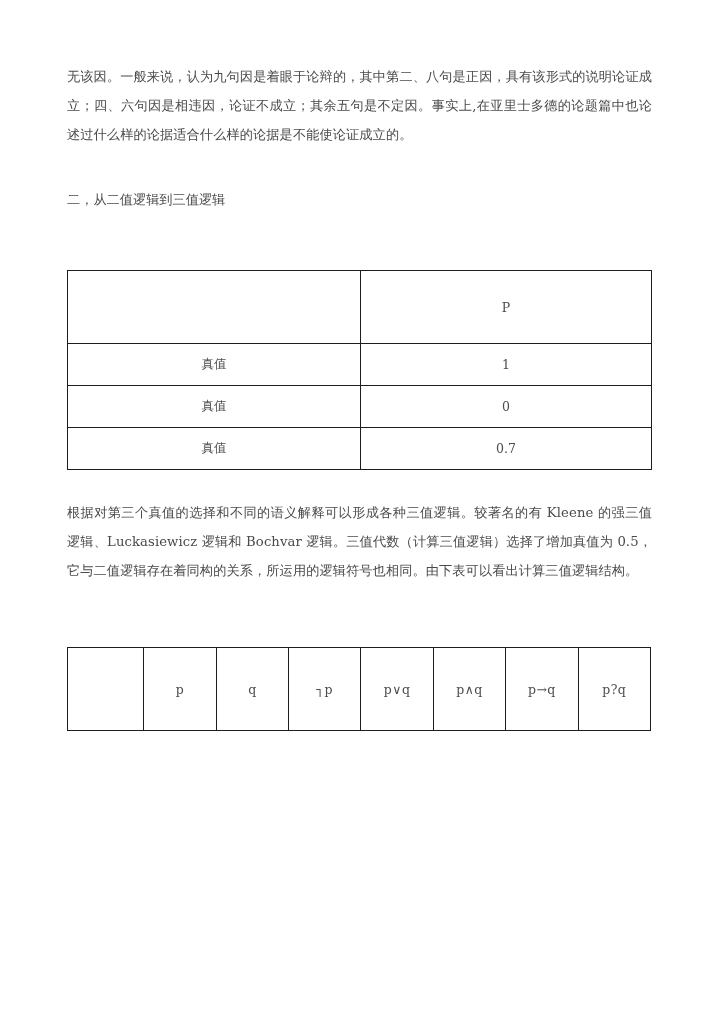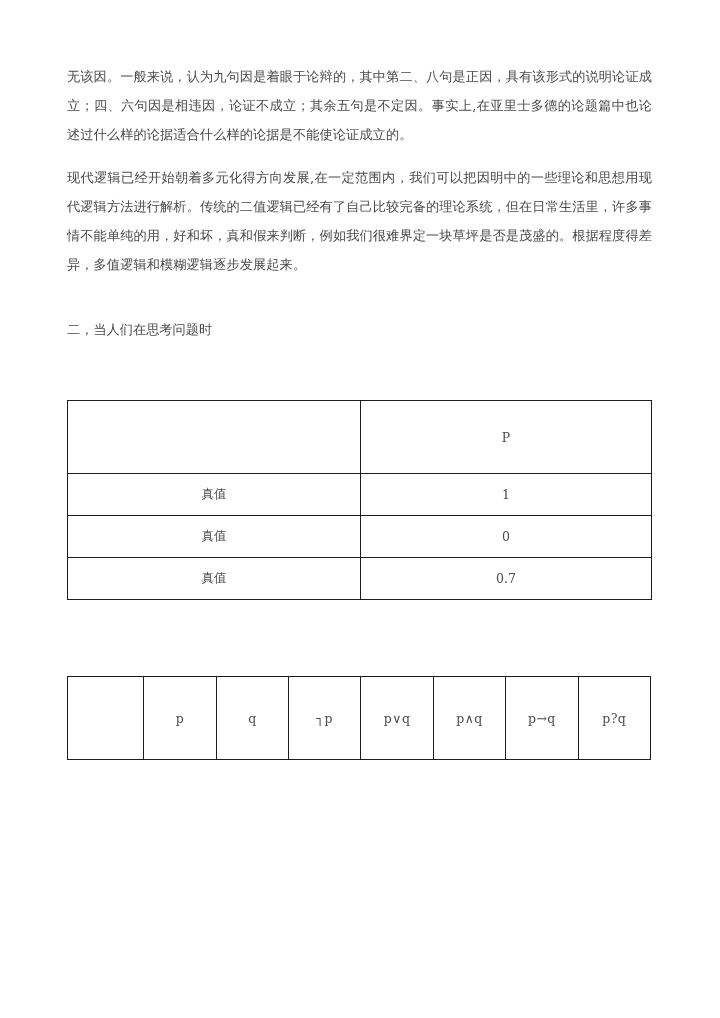--- a/index.html
+++ b/index.html
@@ -81,25 +81,24 @@
   }
 </style>
 </head>
 <body>
 
 <div class="page">
   <div class="content">
 
     <p class="para">无该因。一般来说，认为九句因是着眼于论辩的，其中第二、八句是正因，具有该形式的说明论证成立；四、六句因是相违因，论证不成立；其余五句是不定因。事实上,在亚里士多德的论题篇中也论述过什么样的论据适合什么样的论据是不能使论证成立的。</p>
 
-    <p class="para">现代逻辑已经开始朝着多元化得方向发展,在一定范围内，我们可以把因明中的一些理论和思想用现代逻辑方法进行解析。传统的二值逻辑已经有了自己比较完备的理论系统，但在日常生活里，许多事情不能单纯的用，好和坏，真和假来判断，例如我们很难界定一块草坪是否是茂盛的。根据程度得差异，多值逻辑和模糊逻辑逐步发展起来。</p>
 
     <div class="spacer-b"></div>
 
-    <p class="heading">二，当人们在思考问题时</p>
+    <p class="heading">二，从二值逻辑到三值逻辑</p>
 
 
     <div class="spacer-d"></div>
 
     <table class="grid t1">
       <colgroup>
           <col class="c1">
           <col class="c2">
         </colgroup>
       <tbody>
@@ -117,20 +116,21 @@
         </tr>
         <tr>
           <td>真值</td>
           <td>0.7</td>
         </tr>
       </tbody>
     </table>
 
     <div class="spacer-c"></div>
 
+    <p class="para">根据对第三个真值的选择和不同的语义解释可以形成各种三值逻辑。较著名的有 Kleene 的强三值逻辑、Luckasiewicz 逻辑和 Bochvar 逻辑。三值代数（计算三值逻辑）选择了增加真值为 0.5，它与二值逻辑存在着同构的关系，所运用的逻辑符号也相同。由下表可以看出计算三值逻辑结构。</p>
 
     <div class="spacer-d"></div>
 
     <table class="grid t2">
       <colgroup>
           <col class="k0">
           <col class="k">
           <col class="k">
           <col class="k">
           <col class="k">

